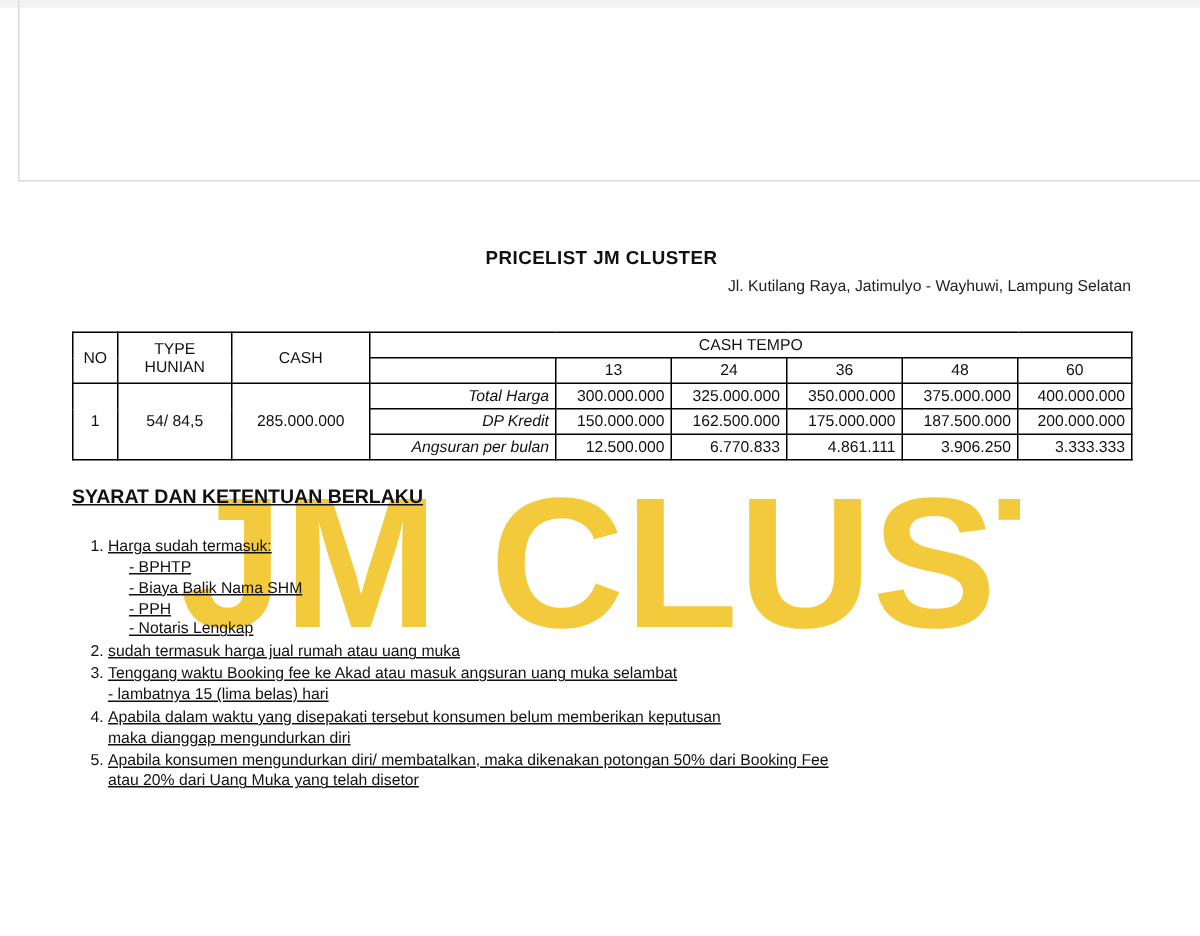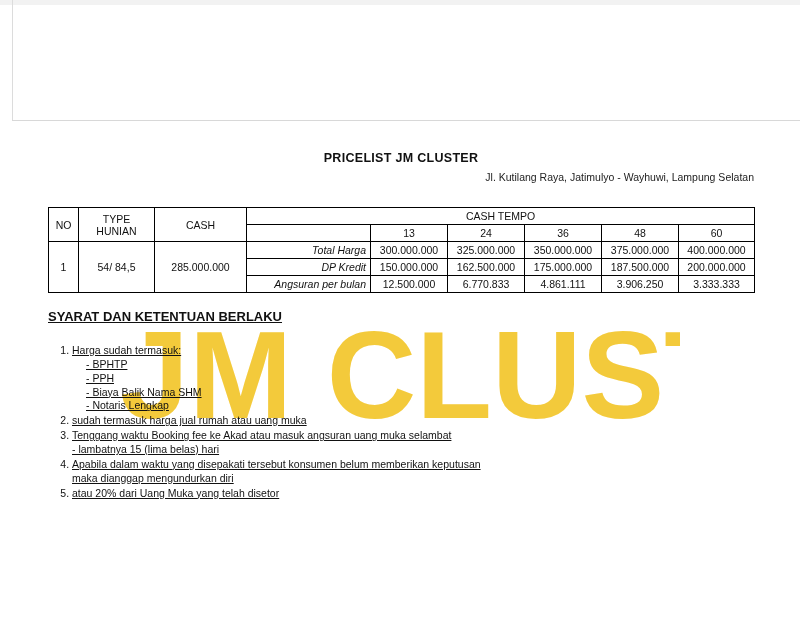--- a/index.html
+++ b/index.html
@@ -33,21 +33,21 @@
     background: #d8d8d8;
   }
   .scan-edge-left {
     position: absolute;
     left: 12px; top: 0px; width: 1px; height: 121px;
     background: #dcdcdc;
   }
   .doc {
     position: absolute;
     left: 48px;
-    top: 151px;
+    top: 165px;
     width: 706px;
   }
   .title {
     text-align: center;
     font-size: 12.5px;
     font-weight: bold;
     letter-spacing: 0.3px;
     color: #111;
   }
   .subtitle {
@@ -69,21 +69,21 @@
     padding: 2px 4px;
     font-weight: normal;
   }
   .hdr {
     text-align: center;
     font-weight: bold;
     font-size: 11px;
     vertical-align: middle;
   }
   .cell-center { text-align: center; }
-  .cell-right { text-align: center; padding-right: 6px; }
+  .cell-right { text-align: right; padding-right: 6px; }
   .row-label {
     text-align: right;
     font-style: italic;
     padding-right: 6px;
     font-size: 10.5px;
   }
   .blankcell { border: 1px solid #000; }
   .terms {
     margin-top: 16px;
     font-size: 10.5px;
@@ -206,35 +206,36 @@
       </tbody>
     </table>
 
     <div class="terms">
       <div class="terms-title">SYARAT DAN KETENTUAN BERLAKU</div>
       <ol class="terms-list">
         <li>
           <span>Harga sudah termasuk:</span>
           <ul class="sub-list">
             <li>- BPHTP</li>
+            <li>- Biaya Balik Nama SHM</li>
             <li>- PPH</li>
-            <li>- Biaya Balik Nama SHM</li>
             <li>- Notaris Lengkap</li>
           </ul>
         </li>
         <li>
           <div class="sub-line">sudah termasuk harga jual rumah atau uang muka</div>
         </li>
         <li>
           <span>Tenggang waktu Booking fee ke Akad atau masuk angsuran uang muka selambat</span>
           <div class="sub-line">- lambatnya 15 (lima belas) hari</div>
         </li>
         <li>
           <span>Apabila dalam waktu yang disepakati tersebut konsumen belum memberikan keputusan</span>
           <div class="sub-line">maka dianggap mengundurkan diri</div>
         </li>
         <li>
+          <span>Apabila konsumen mengundurkan diri/ membatalkan, maka dikenakan potongan 50% dari Booking Fee</span>
           <div class="sub-line">atau 20% dari Uang Muka yang telah disetor</div>
         </li>
       </ol>
     </div>
   </div>
 </div>
 
 </body></html>

